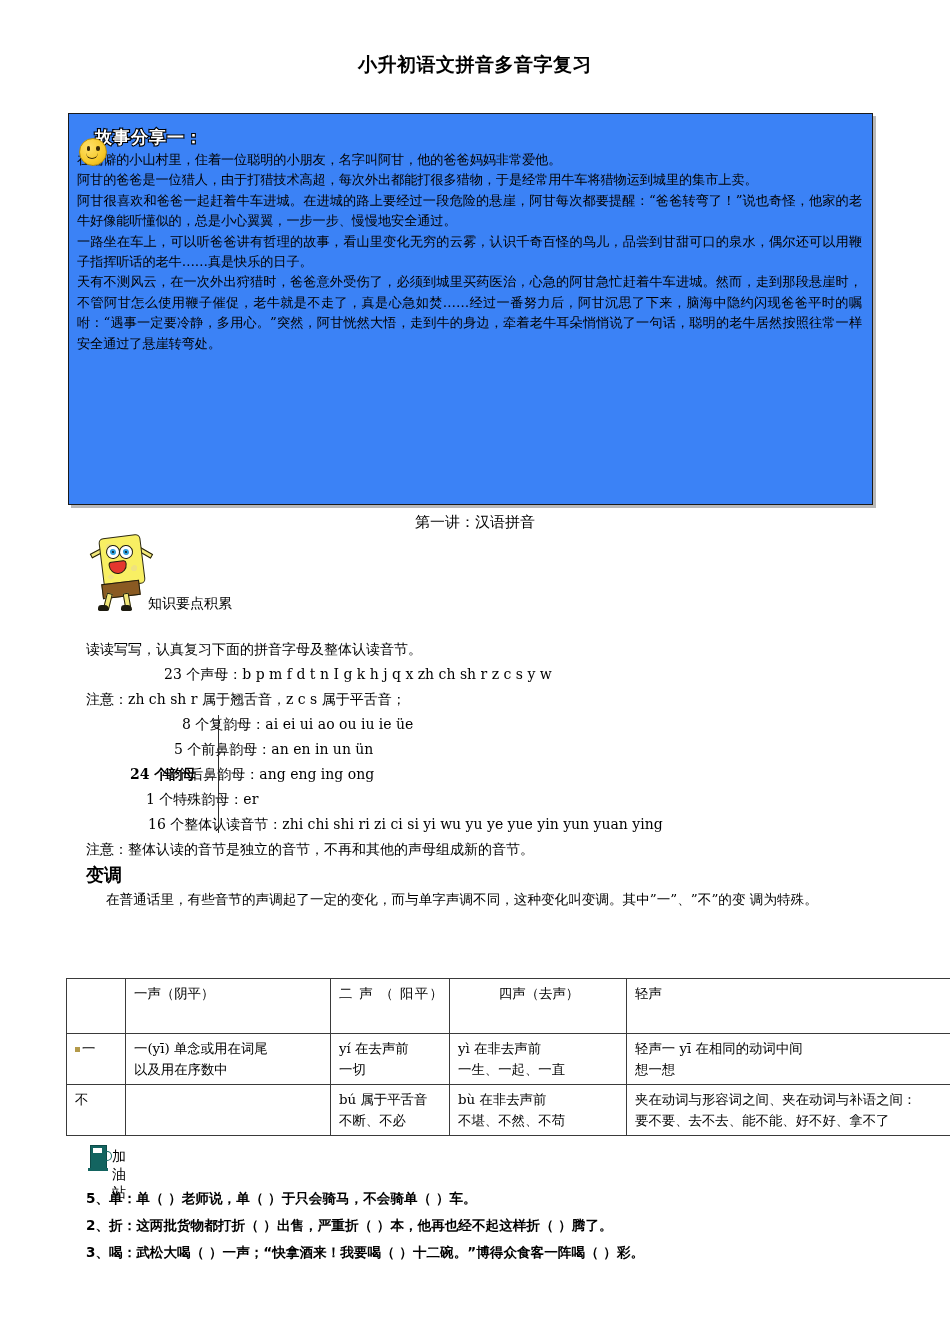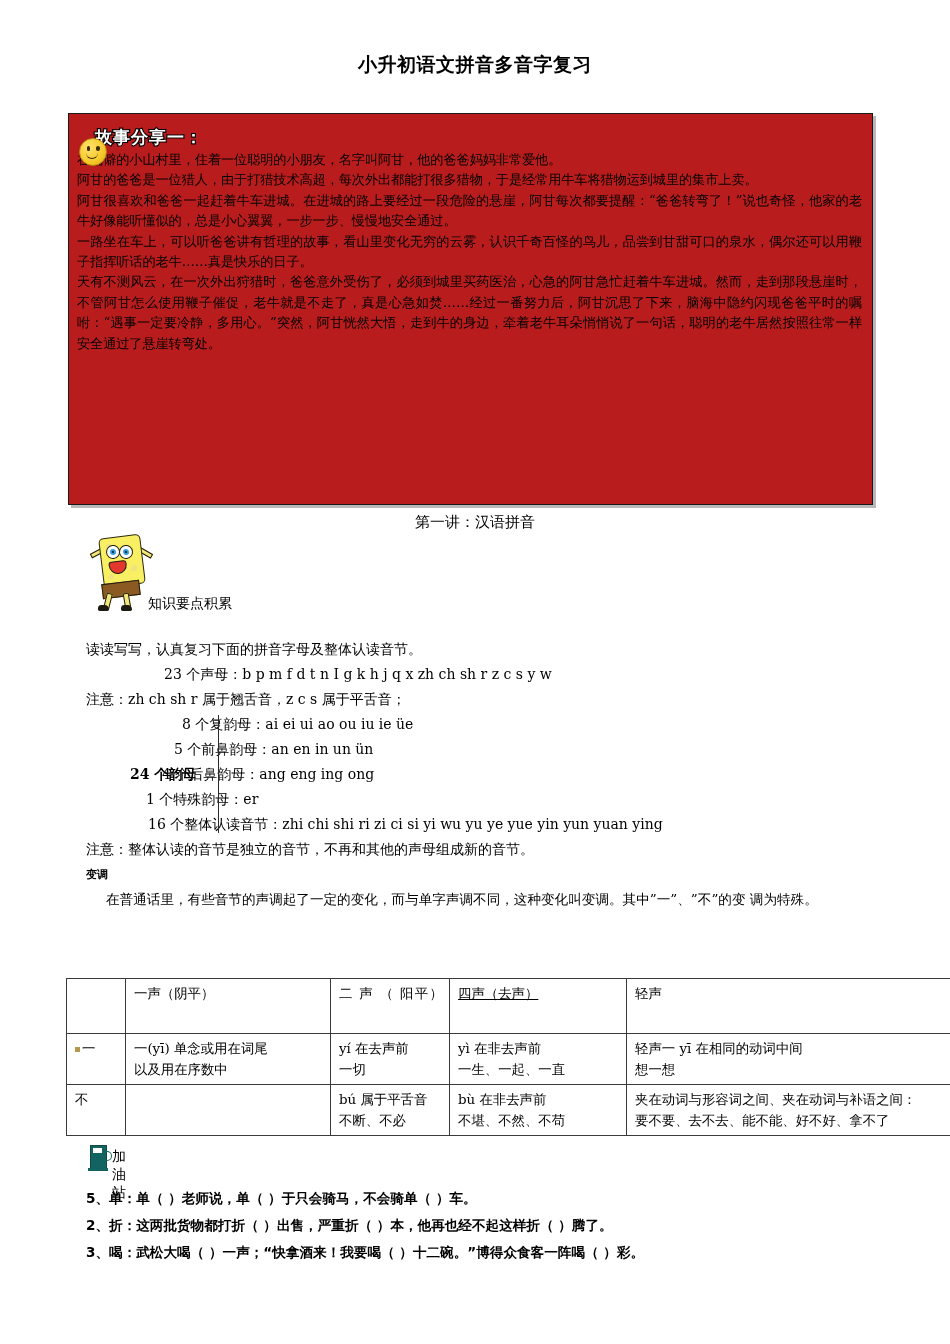--- a/index.html
+++ b/index.html
@@ -34,21 +34,21 @@
 
   
   .story-box {
     position: absolute;
     left: 68px;
     top: 113px;
     width: 805px;
     height: 392px;
     border: 1.5px solid #1a1a1a;
     box-shadow: 3px 3px 0 #b9b9b9;
-    background: #b91c1c;
+    background: #3b82f6;
     box-sizing: border-box;
   }
   .story-inner {
     position: relative;
     padding: 14px 8px 0 8px;
   }
   .story-head-wrap {
     position: relative;
     height: 22px;
     margin-left: 18px;
@@ -260,21 +260,21 @@
   .rhyme-label {
     position: absolute;
     left: 44px;
     top: 50px;
     font-size: 14px;
     font-weight: bold;
     white-space: nowrap;
   }
   .bianyao-head {
     font-weight: bold;
-    font-size: 11px;
+    font-size: 18px;
     font-family: "DejaVu Sans", "Liberation Sans", sans-serif;
   }
   .bianyao-body {
     font-size: 13.6px;
     line-height: 24px;
     text-align: justify;
   }
   .bianyao-body .ti { padding-left: 20px; }
 
   
@@ -299,21 +299,21 @@
   .tone-table .c1 { width: 190px; }
   .tone-table .c2 { width: 104px; margin-top: 28px; }
   .tone-table .c3 { width: 162px; }
   .tone-table .c4 { width: 316px; }
   .hdr-row td { height: 46px; }
   .hdr-c2 {
     text-align: justify;
     text-align-last: justify;
     white-space: normal;
   }
-  .hdr-center { text-align: left; text-decoration: underline; }
+  .hdr-center { text-align: center; }
   .row-line2 { display: block; }
   .yi-mark {
     display: inline-block;
     width: 5px;
     height: 5px;
     background: #b49a4a;
     vertical-align: middle;
     margin-right: 2px;
   }
 

